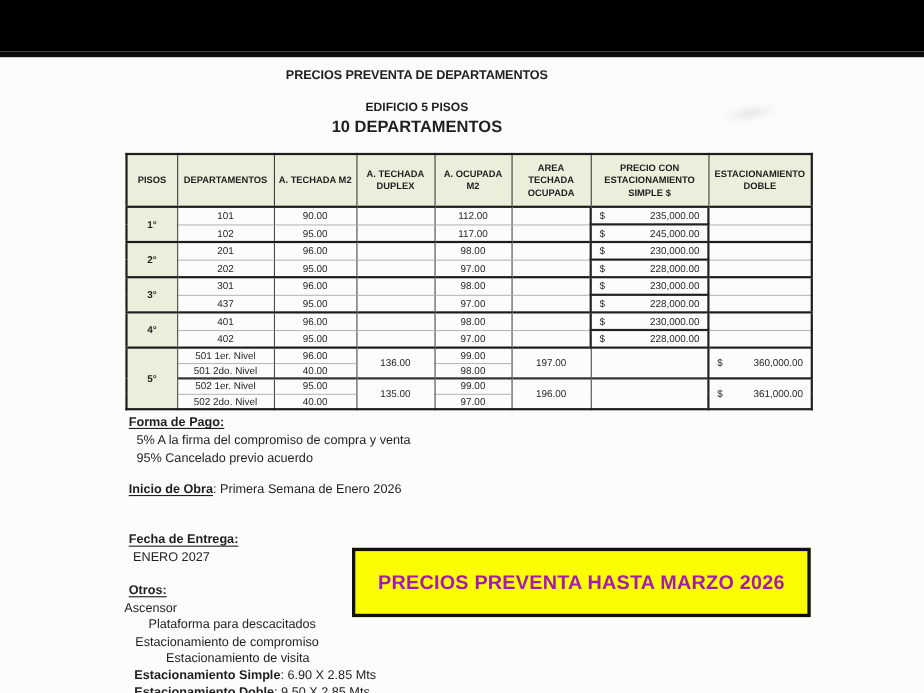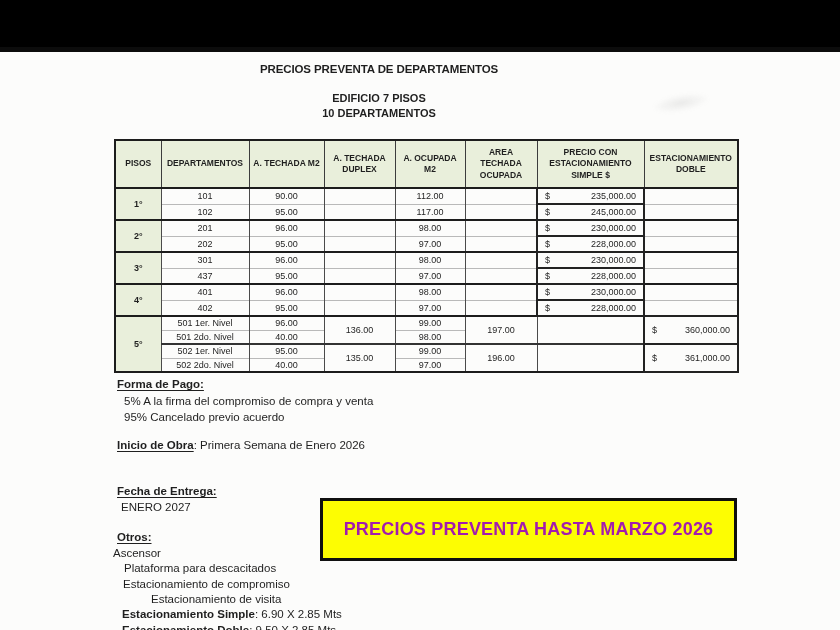--- a/index.html
+++ b/index.html
@@ -11,21 +11,21 @@
   .bottom-bar{position:absolute;bottom:0;left:0;width:840px;height:7px;background:#ebebe8;}
   .smudge{
     position:absolute;left:652px;top:48px;width:58px;height:16px;border-radius:50%;
     background:radial-gradient(ellipse at center, rgba(160,160,160,.45), rgba(160,160,160,0) 70%);
     filter:blur(2px); transform:rotate(-10deg); opacity:.5;
   }
   
   .heading{position:absolute;top:16px;left:0;width:758px;text-align:center;}
   .doc-title{font-size:11.5px;font-weight:bold;letter-spacing:-.1px;}
   .doc-sub1{font-size:11px;font-weight:bold;margin-top:17px;}
-  .doc-sub2{font-size:11px;font-weight:bold;margin-top:3px;}
+  .doc-sub2{font-size:15px;font-weight:bold;margin-top:3px;}
   
   table.prices{
     position:absolute;left:114px;top:92px;width:623px;table-layout:fixed;
     border-collapse:collapse;border:2px solid var(--border-dark);
   }
   table.prices th{
     background:var(--header-green); font-size:8.5px;font-weight:bold;text-align:center;
     vertical-align:middle; border:1px solid #3c3c3c;border-bottom:2px solid var(--border-dark);
     height:44px; padding:1px 2px; line-height:1.35;
   }
@@ -46,21 +46,21 @@
   .b{font-weight:bold;}
   .bu{font-weight:bold;text-decoration:underline;text-underline-offset:2px;}
   .pos-forma{left:117px;top:331px;}
   .pos-pay1{left:124px;top:348px;}
   .pos-pay2{left:124px;top:364px;}
   .pos-inicio{left:117px;top:392px;}
   .pos-fecha{left:117px;top:438px;}
   .pos-fechaval{left:121px;top:454px;}
   .pos-otros{left:117px;top:484px;}
   .pos-item0{left:113px;top:500px;}
-  .pos-item1{left:124px;top:515px;}
+  .pos-item1{left:135px;top:515px;}
   .pos-item2{left:123px;top:531px;}
   .pos-item3{left:123px;top:546px;padding-left:28px;}
   .pos-bold0{left:122px;top:561px;}
   .pos-bold1{left:122px;top:577px;}
   
   .banner{
     position:absolute;left:320px;top:451px;width:417px;height:63px;box-sizing:border-box;
     background:var(--banner-yellow);border:3px solid #101010;
     display:flex;align-items:center;justify-content:center;
     font-size:18px;font-weight:bold;color:#a21caf;letter-spacing:.2px;
@@ -68,21 +68,21 @@
 </style>
 </head>
 <body>
 
 <div class="page" style="--header-green: #e9efdb; --banner-yellow: #fdfd02; --border-dark: #1c1c1c;">
   <div class="top-bar"></div>
   <div class="smudge"></div>
 
   <div class="heading">
     <div class="doc-title">PRECIOS PREVENTA DE DEPARTAMENTOS</div>
-    <div class="doc-sub1">EDIFICIO 7 PISOS</div>
+    <div class="doc-sub1">EDIFICIO 5 PISOS</div>
     <div class="doc-sub2">10 DEPARTAMENTOS</div>
   </div>
 
   <table class="prices">
     <colgroup>
       <col style="width:46px">
         <col style="width:88px">
         <col style="width:75px">
         <col style="width:71px">
       <col style="width:70px">

